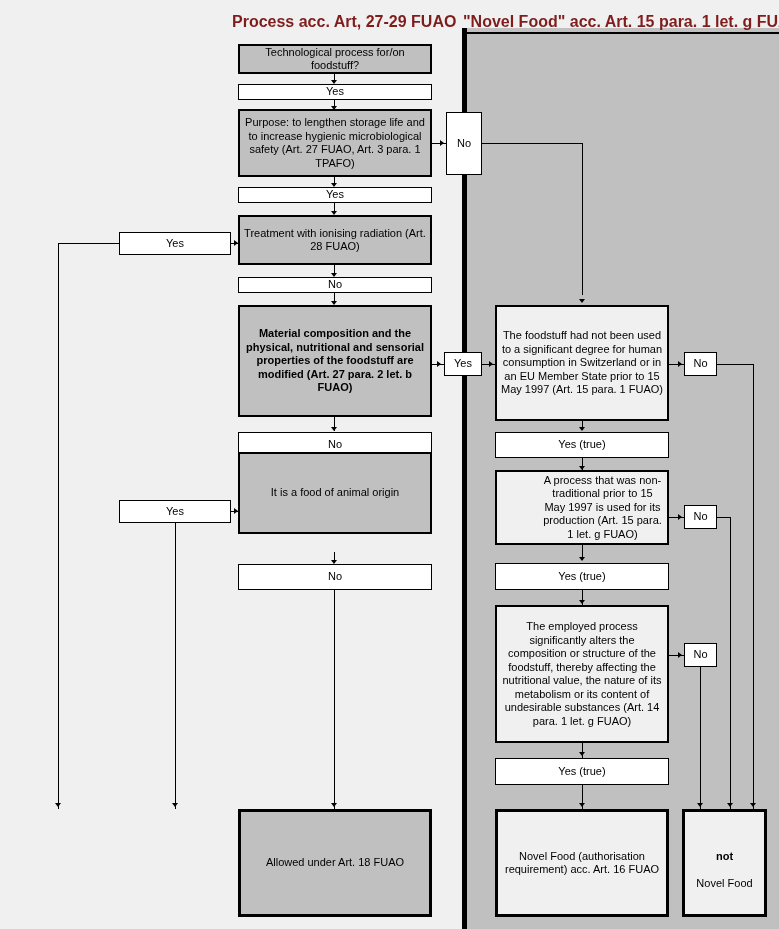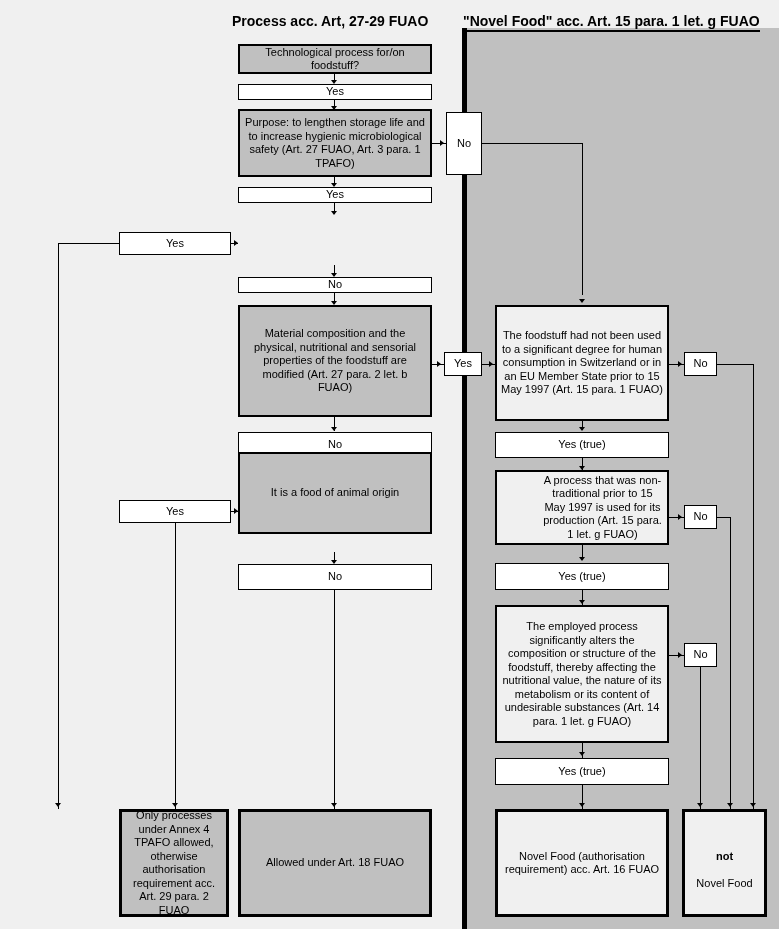--- a/index.html
+++ b/index.html
@@ -20,21 +20,21 @@
   }
   .panel-divider{
     position:absolute;
     left:462px;top:28px;width:5px;height:901px;
     background:#000;
   }
 
   
   .heading{
     position:absolute;
-    font-size:14px;font-weight:bold;color:#000000;
+    font-size:16px;font-weight:bold;color:#7f1d1d;
     white-space:nowrap;
   }
   .heading.underlined{
     border-bottom:2px solid #000;
     padding-bottom:1px;
   }
 
   
   .box{
     position:absolute;
@@ -95,30 +95,31 @@
   <div class="box q-gray" style="left:238px;top:109px;width:194px;height:68px;">Purpose: to lengthen storage life and to increase hygienic microbiological safety (Art. 27 FUAO, Art. 3 para. 1 TPAFO)</div>
 
   <div class="conn v" style="left:334px;top:177px;height:9px;"></div>
   <div class="arrow-down" style="left:331px;top:183px;"></div>
 
   <div class="box ans" style="left:238px;top:187px;width:194px;height:16px;">Yes</div>
 
   <div class="conn v" style="left:334px;top:203px;height:11px;"></div>
   <div class="arrow-down" style="left:331px;top:211px;"></div>
 
+  <div class="box q-gray" style="left:238px;top:215px;width:194px;height:50px;">Treatment with ionising radiation (Art. 28 FUAO)</div>
 
   <div class="conn v" style="left:334px;top:265px;height:11px;"></div>
   <div class="arrow-down" style="left:331px;top:273px;"></div>
 
   <div class="box ans" style="left:238px;top:277px;width:194px;height:16px;">No</div>
 
   <div class="conn v" style="left:334px;top:293px;height:11px;"></div>
   <div class="arrow-down" style="left:331px;top:301px;"></div>
 
-  <div class="box q-gray" style="left:238px;top:305px;width:194px;height:112px;">Material composition and the physical, nutritional and sensorial properties of the foodstuff are modified (Art. 27 para. 2 let. b FUAO)</div>
+  <div class="box q-gray" style="left:238px;top:305px;width:194px;height:112px;font-weight:bold;">Material composition and the physical, nutritional and sensorial properties of the foodstuff are modified (Art. 27 para. 2 let. b FUAO)</div>
 
   <div class="conn v" style="left:334px;top:417px;height:14px;"></div>
   <div class="arrow-down" style="left:331px;top:427px;"></div>
 
   <div class="box ans" style="left:238px;top:432px;width:194px;height:26px;">No</div>
 
   <div class="conn v" style="left:334px;top:458px;height:11px;"></div>
   <div class="arrow-down" style="left:331px;top:466px;"></div>
 
   <div class="box q-gray" style="left:238px;top:452px;width:194px;height:82px;">It is a food of animal origin</div>
@@ -137,21 +138,20 @@
 
   <div class="box ans" style="left:119px;top:500px;width:112px;height:23px;">Yes</div>
   <div class="conn h" style="left:231px;top:511px;width:7px;"></div>
   <div class="arrow-right" style="left:234px;top:508px;"></div>
   <div class="conn v" style="left:175px;top:523px;height:286px;"></div>
   <div class="arrow-down" style="left:172px;top:803px;"></div>
 
   <div class="conn v" style="left:334px;top:590px;height:219px;"></div>
   <div class="arrow-down" style="left:331px;top:803px;"></div>
 
-  <div class="box term-gray" style="left:119px;top:809px;width:110px;height:108px;">Only processes under Annex 4 TPAFO allowed, otherwise authorisation requirement acc. Art. 29 para. 2 FUAO</div>
   <div class="box term-gray" style="left:238px;top:809px;width:194px;height:108px;">Allowed under Art. 18 FUAO</div>
 
   <div class="box ans" style="left:446px;top:112px;width:36px;height:63px;">No</div>
   <div class="conn h" style="left:432px;top:143px;width:14px;"></div>
   <div class="arrow-right" style="left:440px;top:140px;"></div>
   <div class="conn h" style="left:482px;top:143px;width:100px;"></div>
   <div class="conn v" style="left:582px;top:143px;height:152px;"></div>
   <div class="arrow-down" style="left:579px;top:299px;"></div>
 
   <div class="box ans" style="left:444px;top:352px;width:38px;height:24px;">Yes</div>

